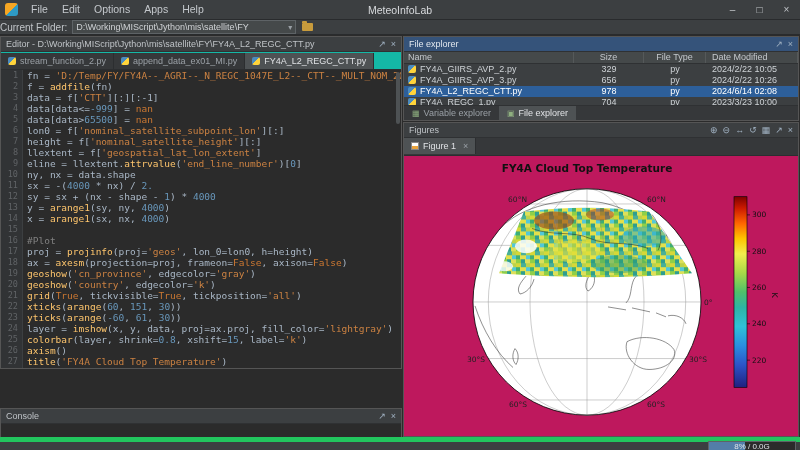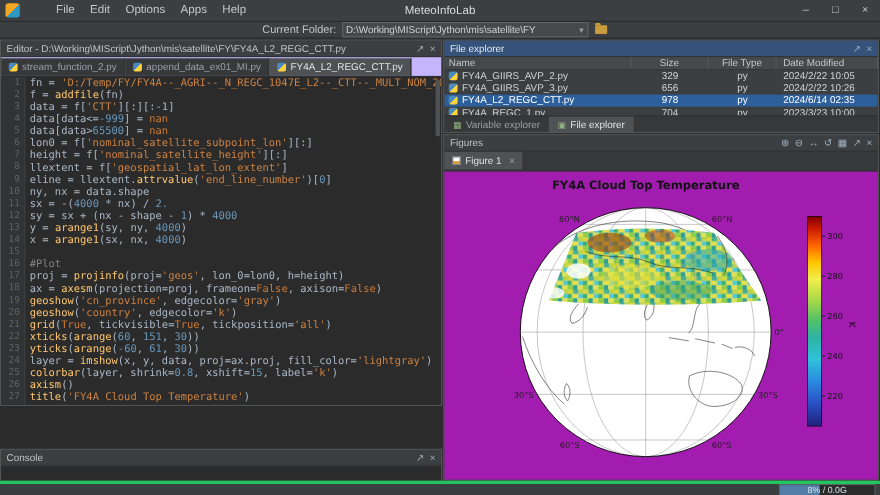--- a/index.html
+++ b/index.html
@@ -1,32 +1,32 @@
 <!DOCTYPE html>
 <html><head>
 <meta charset="utf-8">
 <style>
   html,body{margin:0;padding:0;}
   body{width:800px;height:450px;position:relative;overflow:hidden;background:#2b2b2b;
        font-family:"Liberation Sans",sans-serif;color:#bbb;font-size:11px;}
 
   
   .menubar{position:absolute;top:0;left:0;right:0;height:19px;background:#3c3f41;
-           border-bottom:1px solid #292b2d;display:flex;align-items:center;z-index:5;gap:20px;}
+           border-bottom:1px solid #292b2d;display:flex;align-items:center;z-index:5;}
   .logo{width:13px;height:13px;margin:0 6px 0 5px;border-radius:3px;
         background:linear-gradient(135deg,#f5a623 0 50%,#2e9ac4 50% 100%);flex:0 0 auto;}
   .menu-item{padding:0 7px;font-size:10.5px;color:#c4c8cc;line-height:19px;}
   .app-title{position:absolute;left:50%;transform:translateX(-50%);color:#d8dadd;font-size:10.5px;}
   .win-controls{margin-left:auto;display:flex;}
   .win-btn{width:27px;text-align:center;color:#c0c4c8;font-size:10px;line-height:18px;}
 
   
   .folderbar{position:absolute;top:20px;left:0;right:0;height:15px;background:#3c3f41;
              border-bottom:1px solid #292b2d;display:flex;align-items:center;
-             justify-content:center;padding-right:10px;box-sizing:border-box;z-index:5;}
+             justify-content:flex-start;padding-right:10px;box-sizing:border-box;z-index:5;}
   .folder-label{font-size:10px;color:#c0c4c8;margin-right:5px;}
   .folder-input{width:216px;height:12px;background:#45494a;border:1px solid #5e6366;color:#cfd2d5;
                 font-size:9px;display:flex;align-items:center;justify-content:space-between;
                 padding:0 3px;white-space:nowrap;overflow:hidden;}
   .caret{color:#9aa0a6;font-size:8px;margin-left:4px;}
   .folder-ico{width:11px;height:8px;background:#c89b3c;position:relative;margin-left:6px;border-radius:1px;}
   .folder-ico::before{content:'';position:absolute;top:-2px;left:0;width:5px;height:2px;background:#c89b3c;
                       border-radius:1px 1px 0 0;}
 
   
@@ -34,21 +34,21 @@
          display:flex;flex-direction:column;}
   .panel-title{height:14px;flex:0 0 14px;background:#3c3f41;display:flex;align-items:center;
                padding:0 5px;font-size:9px;color:#bfc3c7;border-bottom:1px solid #2f3133;
                white-space:nowrap;overflow:hidden;}
   .panel-title.blue{background:#35537a;color:#e2e8ee;}
   .pt-icons{margin-left:auto;display:flex;gap:5px;color:#9fb0c0;font-size:9px;flex:0 0 auto;}
   .pt-ic{line-height:13px;}
 
   
   #editor-panel{top:36px;left:0;width:402px;height:333px;}
-  .tabbar{height:17px;flex:0 0 17px;background:#c4b5fd;display:flex;align-items:flex-end;
+  .tabbar{height:17px;flex:0 0 17px;background:#14b8a6;display:flex;align-items:flex-end;
           border-bottom:1px solid #2c2e30;}
   .tab{padding:0 7px;font-size:9px;color:#9aa0a6;background:#36383a;border-right:1px solid #2c2e30;
        display:flex;gap:4px;align-items:center;height:16px;box-sizing:border-box;white-space:nowrap;}
   .tab.active{background:#4e5254;color:#e0e2e5;}
   .py-icon{width:8px;height:8px;border-radius:2px;flex:0 0 8px;
            background:linear-gradient(135deg,#4b8bbe 0 50%,#ffd43b 50% 100%);}
   .code-area{flex:1;background:#2b2b2b;overflow:hidden;font-family:"DejaVu Sans Mono",monospace;
              font-size:9.5px;line-height:11px;position:relative;}
   .code-area::before{content:'';position:absolute;left:0;top:0;bottom:0;width:21px;background:#313335;
                      border-right:1px solid #3c3f41;}
@@ -83,26 +83,26 @@
   .ftab.active{background:#4e5254;color:#e0e2e5;}
   .ftab-ic{font-size:8px;color:#8fb080;}
 
   
   #figures-panel{top:122px;left:403px;width:396px;height:315px;}
   .fig-tabbar{height:17px;flex:0 0 17px;background:#36383a;display:flex;align-items:flex-start;
               border-bottom:1px solid #2c2e30;}
   .fig-icon{width:8px;height:8px;border:1px solid #888;box-sizing:border-box;
             background:linear-gradient(180deg,#fff 50%,#e8a33d 50%);}
   .tab-close{color:#9aa0a6;font-size:9px;margin-left:3px;}
-  .fig-content{flex:1;background:#a21caf;position:relative;overflow:hidden;text-align:center;}
+  .fig-content{flex:1;background:#be185d;position:relative;overflow:hidden;text-align:center;}
   .fig-content svg{display:block;width:100%;height:100%;}
 
   
   .statusbar{position:absolute;bottom:0;left:0;right:0;height:13px;background:#3c3f41;
-             border-top:3px solid #22c55e;display:flex;align-items:flex-start;justify-content:flex-end;
+             border-top:5px solid #22c55e;display:flex;align-items:center;justify-content:flex-end;
              padding-right:4px;box-sizing:border-box;}
   .mem{width:86px;height:9px;border:1px solid #5e6366;position:relative;background:#2b2b2b;}
   .mem-fill{position:absolute;left:0;top:0;bottom:0;width:42%;background:#537ea8;}
   .mem-text{position:absolute;inset:0;text-align:center;font-size:8px;line-height:9px;color:#dfe3e7;}
 </style>
 </head>
 <body>
 
 <div class="menubar">
   <span class="logo"></span>
@@ -232,21 +232,21 @@
         <span class="c-type">py</span>
         <span class="c-mod">2024/2/22 10:26</span>
       </div>
       <div class="grow selected">
         <span class="c-name">
           <span class="py-icon"></span>
           <span>FY4A_L2_REGC_CTT.py</span>
         </span>
         <span class="c-size">978</span>
         <span class="c-type">py</span>
-        <span class="c-mod">2024/6/14 02:35</span>
+        <span class="c-mod">2024/6/14 02:08</span>
       </div>
       <div class="grow">
         <span class="c-name">
           <span class="py-icon"></span>
           <span>FY4A_REGC_1.py</span>
         </span>
         <span class="c-size">704</span>
         <span class="c-type">py</span>
         <span class="c-mod">2023/3/23 10:00</span>
       </div>

